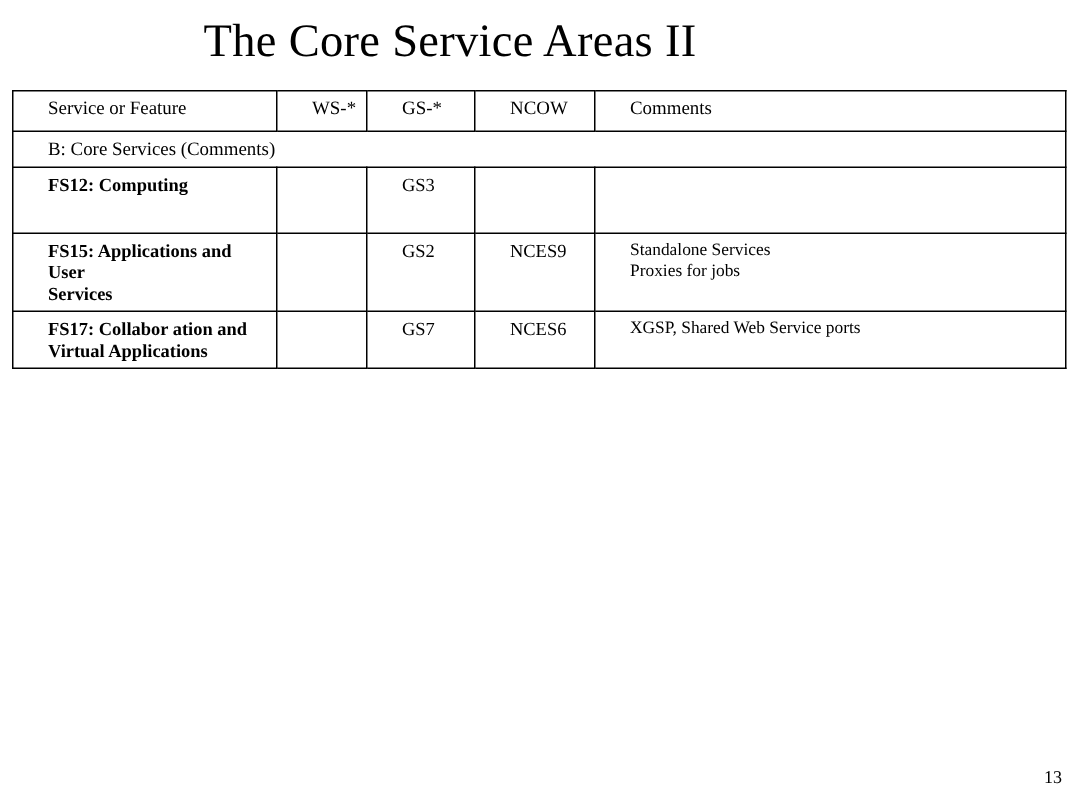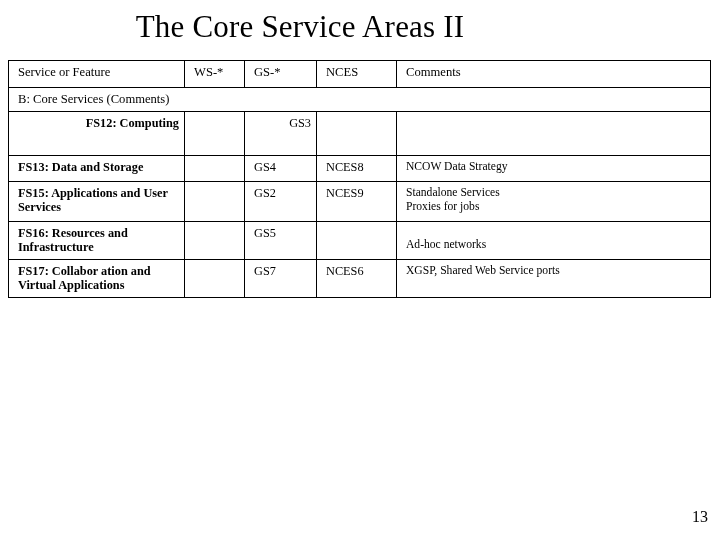--- a/index.html
+++ b/index.html
@@ -40,52 +40,52 @@
   }
   table.core-table {
     border-collapse: collapse;
     width: 702px;
     table-layout: fixed;
     font-size: 12.3px;
   }
   table.core-table td {
     border: 1px solid #000000;
     vertical-align: top;
-    padding: 4px 5px 4px 9px;
+    padding: 4px 5px 4px 23px;
     font-family: "Liberation Serif", serif;
     line-height: 14.5px;
   }
   .col-a { width: 176px; }
   .col-b { width: 60px; }
   .col-c { width: 72px; }
   .col-d { width: 80px; }
   .col-e { width: 314px; }
 
   .hdr td {
     font-size: 12.6px;
     height: 18px;
   }
   .section td {
     font-size: 12.6px;
   }
   .bold { font-weight: bold; }
   .cell-small { font-size: 11.6px; }
   .row-h1 { height: 40px; }
-  .row-h2 { height: 44px; text-align: right; }
+  .row-h2 { height: 44px; }
   .row-h3 { height: 26px; }
   .row-h4 { height: 32px; }
   .row-h5 { height: 40px; }
   .row-h6 { height: 36px; }
   .row-h7 { height: 36px; }
   .row-h8 { height: 54px; }
   .page-number {
     position: absolute;
     right: 12px;
     bottom: 14px;
-    font-size: 16px;
+    font-size: 12px;
     font-family: "Liberation Serif", serif;
   }
   .u-line2 { display: block; }
 </style>
 </head>
 <body>
 
 <div class="slide">
 
   <div class="slide-title">The Core Service Areas II</div>
@@ -97,76 +97,55 @@
           <col class="col-b">
           <col class="col-c">
           <col class="col-d">
           <col class="col-e">
       </colgroup>
       <tbody>
         <tr class="hdr">
           <td>Service or Feature</td>
           <td>WS-*</td>
           <td>GS-*</td>
-          <td>NCES</td>
+          <td>NCOW</td>
           <td>Comments</td>
         </tr>
 
         <tr class="section">
           <td colspan="5">B: Core Services (Comments)</td>
         </tr>
 
 
         <tr class="row-h2">
           <td class="bold">
             <span class="u-line2">FS12: Computing</span>
           </td>
           <td></td>
           <td>GS3</td>
           <td></td>
           <td class="cell-small"></td>
         </tr>
 
-        <tr class="row-h3">
-          <td class="bold">
-            <span class="u-line2">FS13: Data and  Storage</span>
-          </td>
-          <td></td>
-          <td>GS4</td>
-          <td>NCES8</td>
-          <td class="cell-small">NCOW Data Strategy</td>
-        </tr>
 
 
         <tr class="row-h5">
           <td class="bold">
             <span class="u-line2">FS15: Applications and User</span>
             <span class="u-line2">Services</span>
           </td>
           <td></td>
           <td>GS2</td>
           <td>NCES9</td>
           <td class="cell-small">
             <span class="u-line2">Standalone  Services</span>
             <span class="u-line2">Proxies for jobs</span>
           </td>
         </tr>
 
-        <tr class="row-h6">
-          <td class="bold">
-            <span class="u-line2">FS16: Resources and</span>
-            <span class="u-line2">Infrastructure</span>
-          </td>
-          <td></td>
-          <td>GS5</td>
-          <td></td>
-          <td class="cell-small">
-            <span class="u-line2" style="display:block; padding-top:12px;">Ad-hoc networks</span>
-          </td>
-        </tr>
 
         <tr class="row-h7">
           <td class="bold">
             <span class="u-line2">FS17: Collabor ation and</span>
             <span class="u-line2">Virtual Applications</span>
           </td>
           <td></td>
           <td>GS7</td>
           <td>NCES6</td>
           <td class="cell-small">XGSP, Shared Web Service ports</td>

